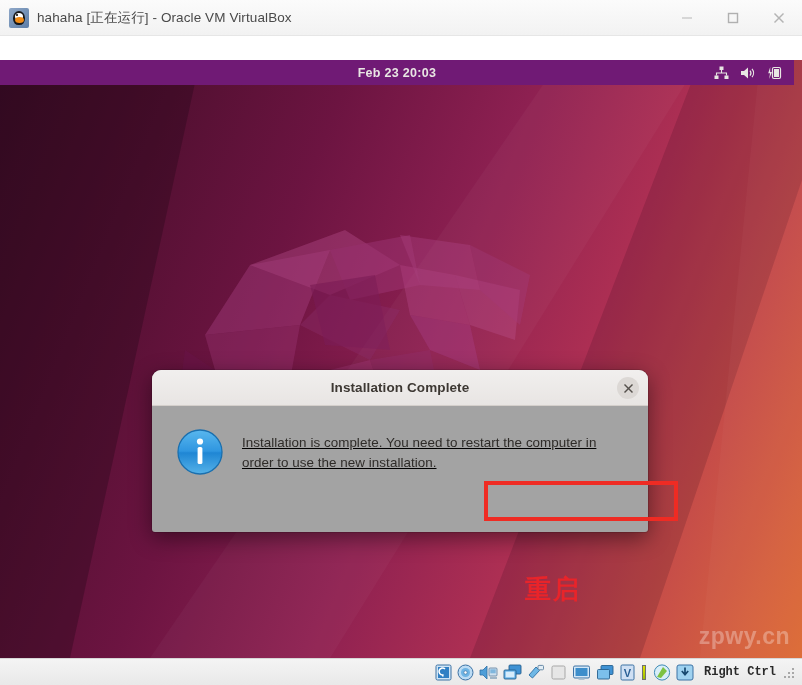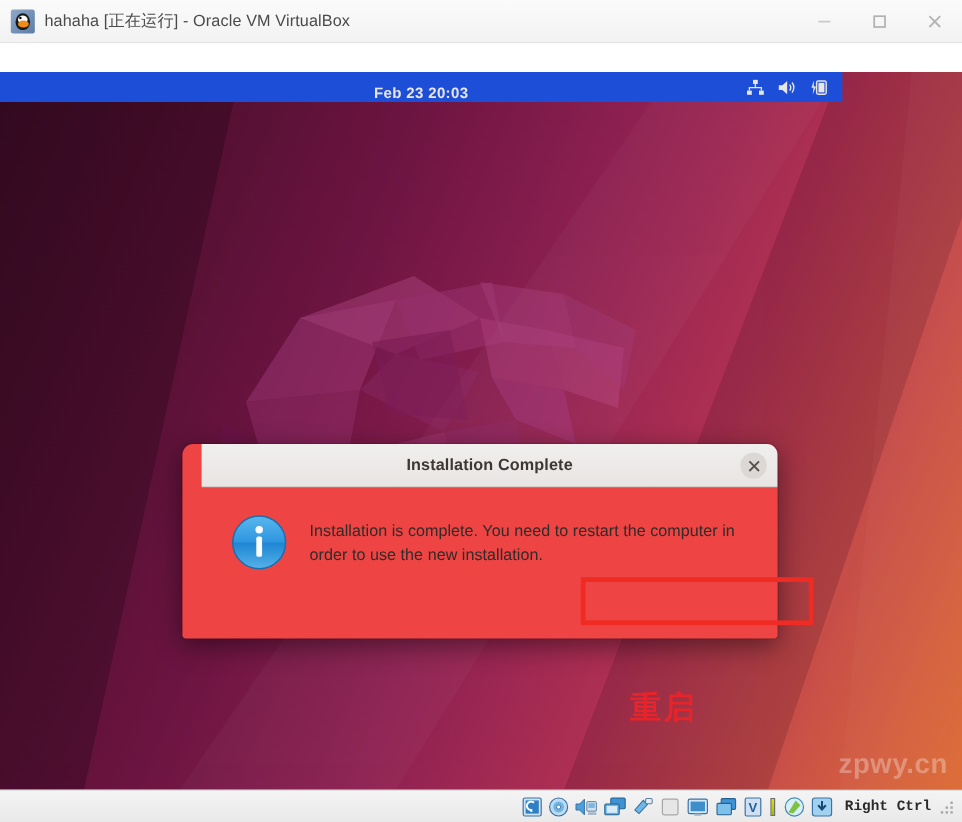--- a/index.html
+++ b/index.html
@@ -66,23 +66,23 @@
   }
 
   
   .guest {
     position: absolute; left: 0; top: 60px; width: 802px; height: 598px;
     overflow: hidden; background: #2c0b1e;
   }
 
   
   .ub-topbar {
-    position: absolute; left: 0; top: 0; width: 702px; height: 25px;
-    background: #1d4ed8; z-index: 20;
-    display: flex; align-items: flex-end; justify-content: center;
+    position: absolute; left: 0; top: 0; width: 794px; height: 25px;
+    background: #701a75; z-index: 20;
+    display: flex; align-items: center; justify-content: center;
   }
   .ub-clock {
     font-size: 12.5px; color: #e8e6e3; font-weight: bold; letter-spacing: .3px;
   }
   .ub-tray {
     position: absolute; right: 12px; top: 0; height: 25px;
     display: flex; align-items: center; gap: 11px;
   }
   .ub-tray svg { display: block; }
 
@@ -105,40 +105,40 @@
   .annot-text {
     position: absolute; left: 525px; top: 512px;
     font-size: 26px; font-weight: bold; color: #e8242a;
     letter-spacing: 2px; z-index: 15;
     font-family: "DejaVu Sans", "Liberation Sans", sans-serif;
   }
 
   
   .dialog {
     position: absolute; left: 152px; top: 310px; width: 496px; height: 162px;
-    background: #ef4444; border-radius: 9px 9px 3px 3px;
+    background: #a3a3a3; border-radius: 9px 9px 3px 3px;
     box-shadow: 0 6px 22px rgba(0,0,0,.45), 0 0 0 1px rgba(0,0,0,.12);
-    z-index: 12; overflow: hidden; padding-left: 16px;
+    z-index: 12; overflow: hidden;
   }
   .dlg-header {
     position: relative; height: 36px;
     background: linear-gradient(#f1efee, #e8e5e3);
     border-bottom: 1px solid #d4cfcb;
     display: flex; align-items: center; justify-content: center;
   }
   .dlg-title {
     font-size: 13.5px; font-weight: bold; color: #3d3833; letter-spacing: .1px;
   }
   .dlg-close {
     position: absolute; right: 9px; top: 7px; width: 22px; height: 22px;
     border-radius: 50%; background: #dcd8d5;
     display: flex; align-items: center; justify-content: center;
   }
   .dlg-body {
-    display: flex; padding: 22px 20px 0 24px;
+    display: flex; padding: 22px 20px 0 24px; text-decoration: underline;
   }
   .info-icon { width: 48px; height: 48px; flex: none; margin-right: 18px; }
   .dlg-text {
     font-size: 13.4px; color: #2f2c29; line-height: 20px; padding-top: 5px;
     letter-spacing: .05px;
   }
   .dlg-footer {
     position: absolute; right: 16px; bottom: 14px;
   }
   .restart-btn {

